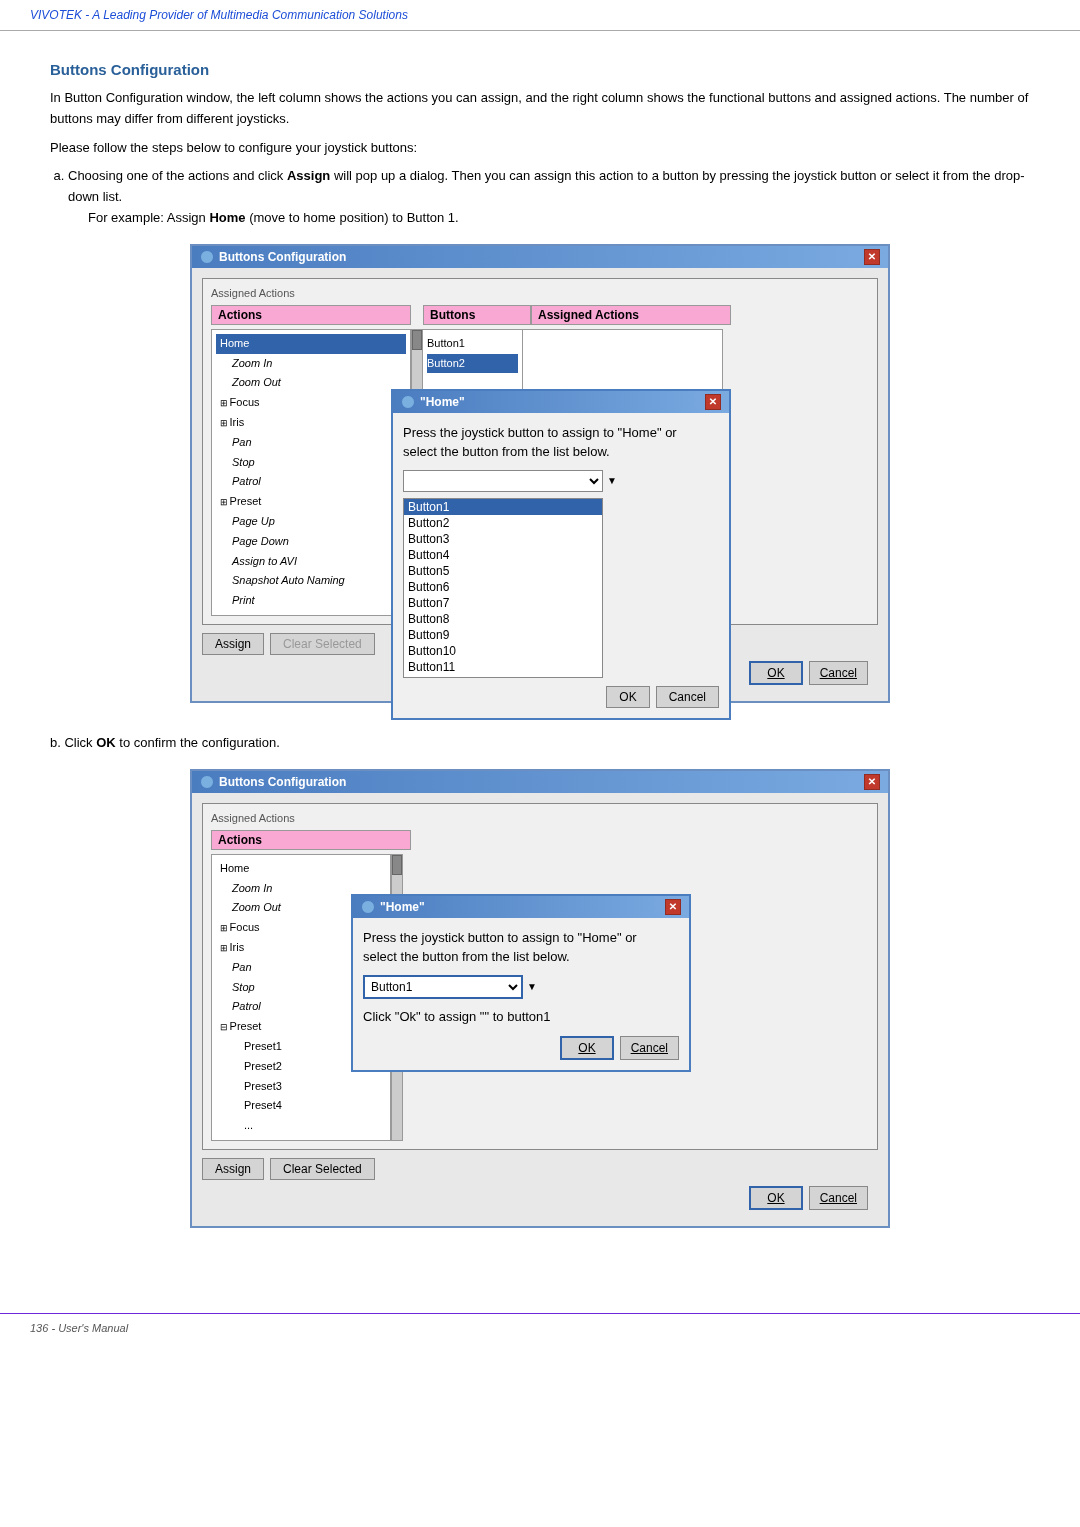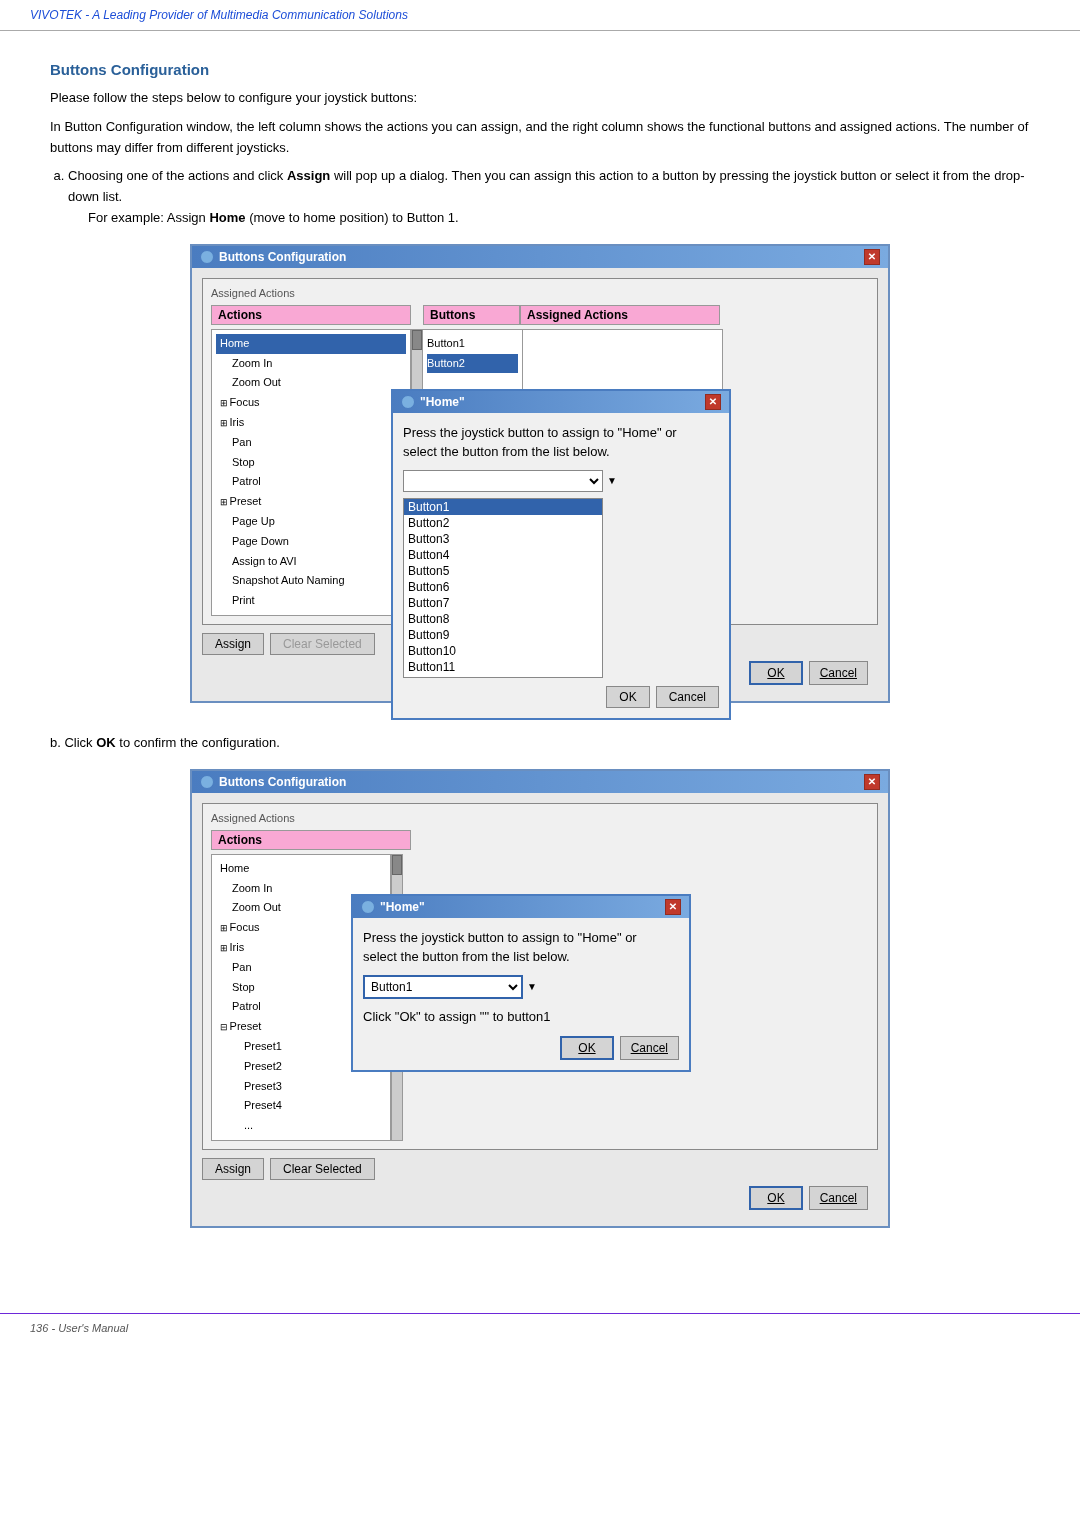--- a/index.html
+++ b/index.html
@@ -110,21 +110,21 @@
       margin-bottom: 4px;
     }
     .col-header {
       font-size: 12px;
       font-weight: bold;
       border: 1px solid #999;
       background: #f9a8d4;
       padding: 2px 6px;
     }
     .col-actions-header { width: 200px; }
-    .col-buttons-header { width: 97px; }
+    .col-buttons-header { width: 108px; }
     .col-assigned-header { width: 200px; }
 
     .main-columns {
       display: flex;
       gap: 0;
     }
     .actions-list-panel {
       width: 200px;
       border: 1px solid #999;
       background: #fff;
@@ -136,20 +136,21 @@
     }
     .actions-list-panel .item {
       padding-left: 4px;
     }
     .actions-list-panel .item.selected {
       background: #3163ab;
       color: white;
     }
     .actions-list-panel .item.indented {
       padding-left: 16px;
+      font-style: italic;
     }
     .actions-list-panel .item.indented2 {
       padding-left: 28px;
     }
     .actions-list-panel .expand-icon {
       font-size: 9px;
       margin-right: 2px;
     }
 
     .buttons-panel {
@@ -338,22 +339,22 @@
 <body>
 
 <div class="page-header">
   <span>VIVOTEK - A Leading Provider of Multimedia Communication Solutions</span>
 </div>
 
 <div class="page-content">
 
   <div class="section-title">Buttons Configuration</div>
 
+  <div class="description">In Button Configuration window, the left column shows the actions you can assign, and the right column shows the functional buttons and assigned actions. The number of buttons may differ from different joysticks.</div>
   <div class="description">Please follow the steps below to configure your joystick buttons:</div>
-  <div class="description">In Button Configuration window, the left column shows the actions you can assign, and the right column shows the functional buttons and assigned actions. The number of buttons may differ from different joysticks.</div>
 
   <ol class="step-list" style="list-style-type: lower-alpha;">
     <li class="step-item">
       <span>Choosing one of the actions and click </span><b>Assign</b><span> will pop up a dialog. Then you can assign this action to a button by pressing the joystick button or select it from the drop-down list.</span>
       <br>
       <span class="step-item sub">
         <span>For example: Assign </span><b>Home</b><span> (move to home position) to Button 1.</span>
       </span>
     </li>
   </ol>

